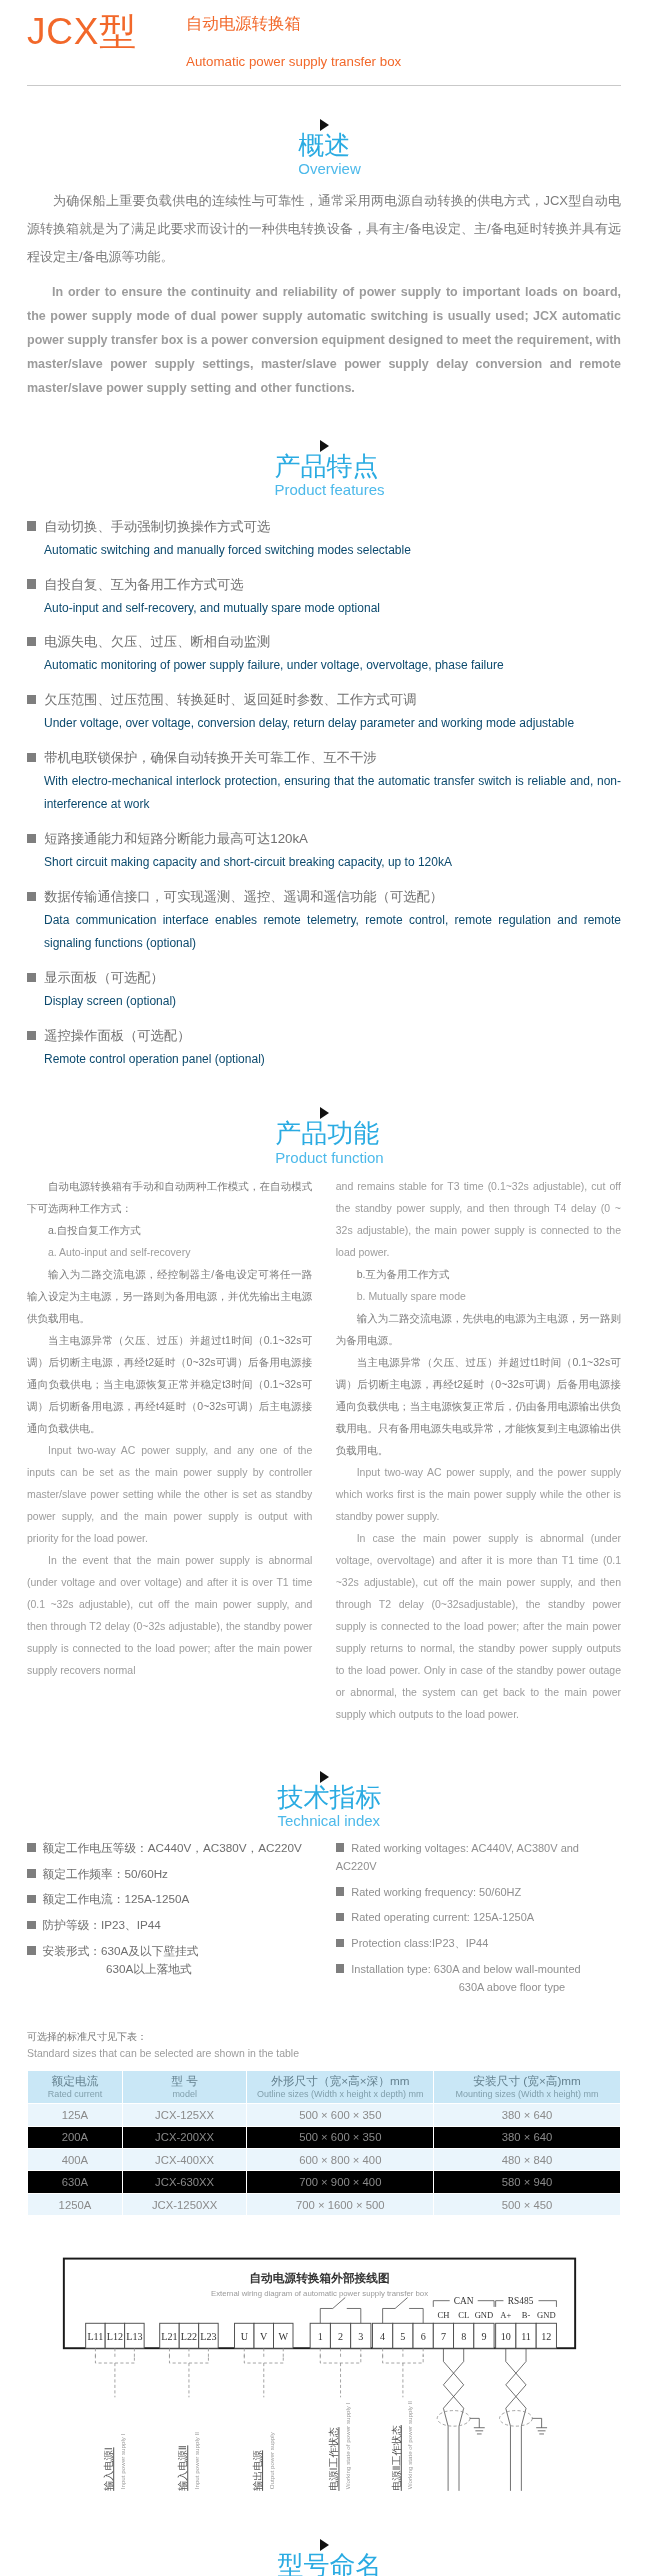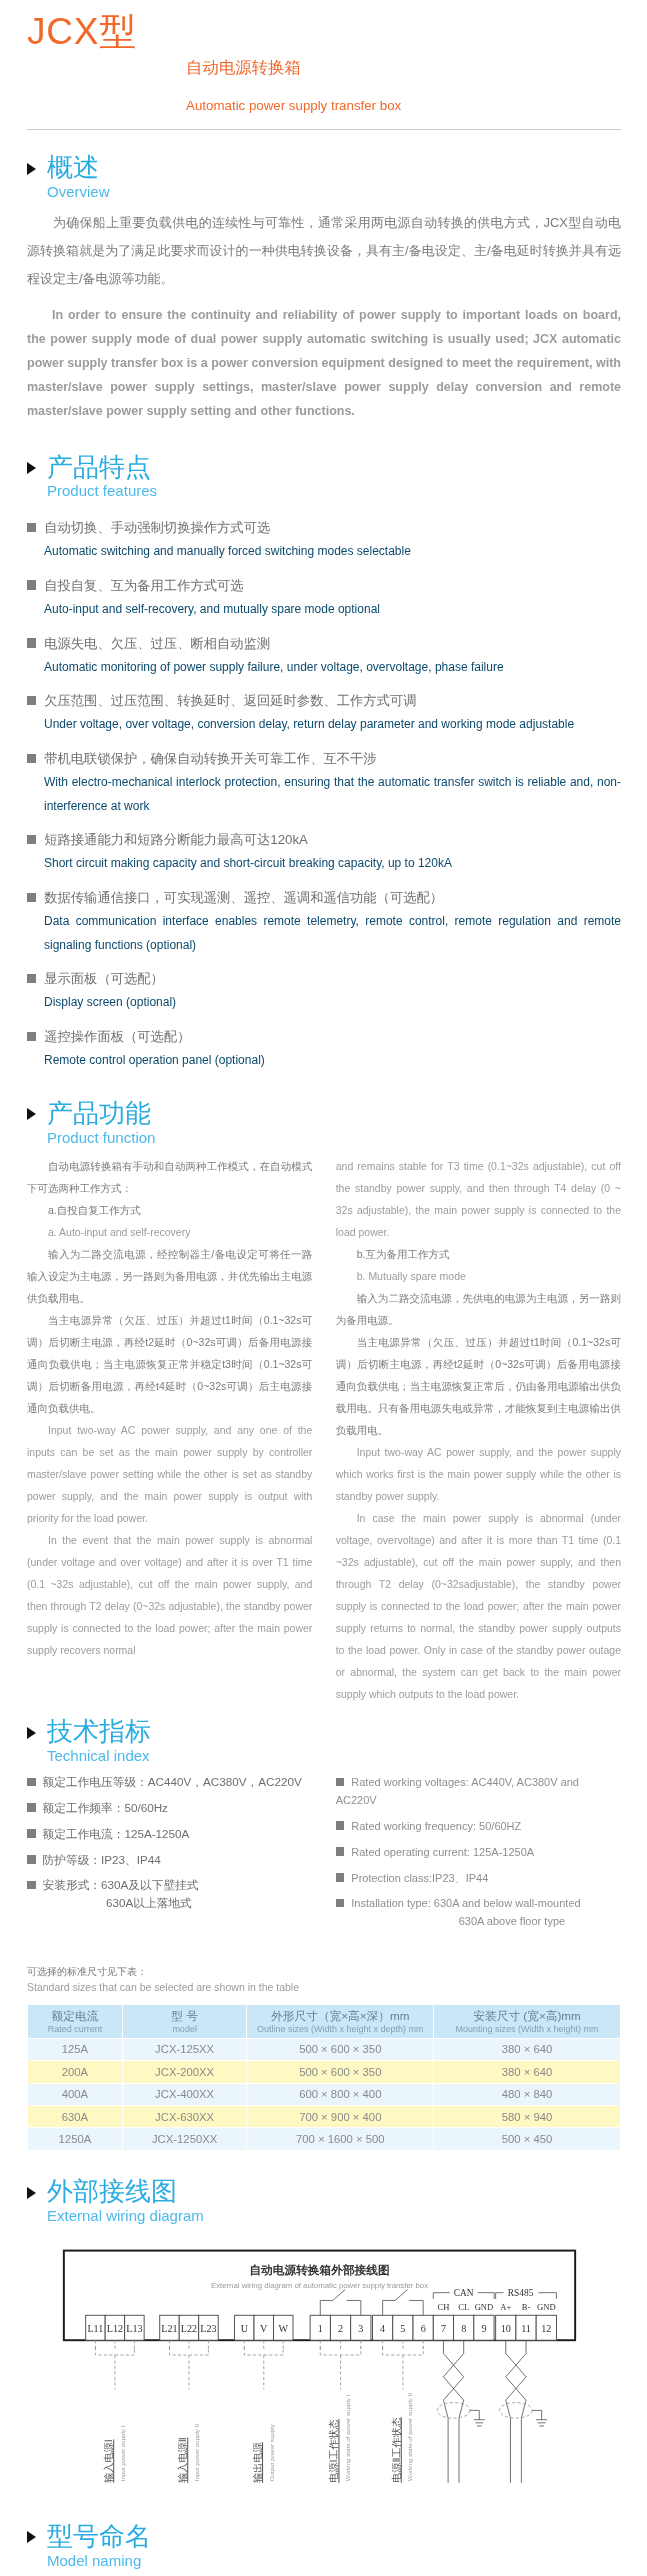--- a/index.html
+++ b/index.html
@@ -2,26 +2,26 @@
 <html style="font-size:12.5px"><head>
 <meta charset="utf-8">
 <style>
   html,body{margin:0;padding:0;background:#fff;}
   .page{width:648px;min-height:2576px;position:relative;background:#fff;
         font-family:"Liberation Sans","DejaVu Sans",sans-serif;overflow:hidden;}
   
   .doc-header{display:flex;align-items:flex-start;padding:12.5px 27px 0 27px;gap:38px;}
   .model-name{font-size:37px;line-height:1;color:#f2682a;letter-spacing:0.8px;}
   .title-stack{margin-left:11px;padding-top:0.8px;}
-  .title-zh{font-size:16.4px;color:#f2682a;margin-top:44px;}
+  .title-zh{font-size:16.4px;color:#f2682a;}
   .title-en{font-size:13.3px;color:#f2682a;margin-top:19px;}
   .divider{border-top:0.8px solid #c9c9c9;margin:15.6px 27px 0 27px;}
   
   .section{padding:0 27px;}
-  .sec-head{display:flex;align-items:flex-start;margin-bottom:9.4px;}
+  .sec-head{display:flex;align-items:center;margin-bottom:9.4px;flex-direction:column;}
   .marker{width:0;height:0;border-left:9.4px solid #111;border-top:6.2px solid transparent;
           border-bottom:6.2px solid transparent;margin-top:9.4px;flex:none;}
   .sec-titles{margin-left:11px;}
   .sec-zh{font-size:26px;color:#2aabe2;line-height:1.08;}
   .sec-en{font-size:15px;color:#4cb9ea;margin-top:1.6px;}
   
   .para-zh{font-size:13px;line-height:28px;color:#7b7b7b;text-indent:2em;
            text-align:justify;margin:3.1px 0 0;}
   .para-en{font-size:12.5px;line-height:24px;color:#9c9c9c;text-indent:2em;
            text-align:justify;margin:9.4px 0 0;font-weight:bold;}
@@ -45,21 +45,21 @@
   .col-en .spec-cont{padding-left:123px;}
   
   .tbl-intro-zh{font-size:10px;color:#787878;margin:0;}
   .tbl-intro-en{font-size:10.5px;color:#9c9c9c;margin:2.3px 0 0;}
   table.sizes{width:100%;border-collapse:collapse;margin-top:11px;}
   .sizes th,.sizes td{border:1.6px solid #fff;text-align:center;}
   .sizes th{background:#c9e7f6;padding:3.9px 1.6px;font-weight:normal;}
   .h-zh{display:block;font-size:11.7px;color:#64818f;}
   .h-en{display:block;font-size:9px;color:#82a0ad;}
   .sizes td{background:#eaf5fc;font-size:11.3px;color:#8a8a8a;padding:4.7px 1.6px;}
-  .sizes tr.even td{background:#fef9c3;}
+  .sizes tr.even td{background:#000000;}
   
   .wiring-wrap{margin-top:11px;}
   .tc{fill:#fff;stroke:#4a4a4a;stroke-width:1.2;}
   .tt{font:13px "Liberation Serif","DejaVu Serif",serif;fill:#333;text-anchor:middle;}
   .pl{font:11px "Liberation Serif","DejaVu Serif",serif;fill:#333;text-anchor:middle;}
   .bl{font:12px "Liberation Serif","DejaVu Serif",serif;fill:#333;text-anchor:middle;}
   .wl{stroke:#4a4a4a;stroke-width:1;fill:none;}
   .wd{stroke:#8a8a8a;stroke-width:1;stroke-dasharray:4 3;fill:none;}
   .wt-zh{font:15px "Liberation Sans",sans-serif;fill:#333;text-anchor:middle;font-weight:bold;}
   .wt-en{font:10px "Liberation Sans",sans-serif;fill:#9a9a9a;text-anchor:middle;}
@@ -170,21 +170,21 @@
         <p class="fp zh">b.互为备用工作方式</p>
         <p class="fp en">b. Mutually spare mode</p>
         <p class="fp zh">输入为二路交流电源，先供电的电源为主电源，另一路则为备用电源。</p>
         <p class="fp zh">当主电源异常（欠压、过压）并超过t1时间（0.1~32s可调）后切断主电源，再经t2延时（0~32s可调）后备用电源接通向负载供电；当主电源恢复正常后，仍由备用电源输出供负载用电。只有备用电源失电或异常，才能恢复到主电源输出供负载用电。</p>
         <p class="fp en">Input two-way AC power supply, and the power supply which works first is the main power supply while the other is standby power supply.</p>
         <p class="fp en">In case the main power supply is abnormal (under voltage, overvoltage) and after it is more than T1 time (0.1 ~32s adjustable), cut off the main power supply, and then through T2 delay (0~32sadjustable), the standby power supply is connected to the load power; after the main power supply returns to normal, the standby power supply outputs to the load power. Only in case of the standby power outage or abnormal, the system can get back to the main power supply which outputs to the load power.</p>
       </div>
     </div>
   </div>
 
-  <div class="section" style="margin-top:12px;">
+  <div class="section" style="margin-top:36px;">
     <div class="sec-head">
       <span class="marker"></span>
       <div class="sec-titles">
         <div class="sec-zh">技术指标</div>
         <div class="sec-en">Technical index</div>
       </div>
     </div>
     <div class="cols" style="margin-top:6.2px;">
       <div class="col">
         <div class="spec"><span class="sq"></span><span>额定工作电压等级：AC440V，AC380V，AC220V</span></div>
@@ -266,27 +266,20 @@
           <td>1250A</td>
             <td>JCX-1250XX</td>
             <td>700 × 1600 × 500</td>
             <td>500 × 450</td>
         </tr>
       </tbody>
     </table>
   </div>
 
   <div class="section" style="margin-top:26.5px;">
-    <div class="sec-head">
-      <span class="marker"></span>
-      <div class="sec-titles">
-        <div class="sec-zh">外部接线图</div>
-        <div class="sec-en">External wiring diagram</div>
-      </div>
-    </div>
     <div class="wiring-wrap">
       <svg width="531" height="265" viewBox="0 0 680 340" style="margin-left:27px;">
 
         <rect x="12" y="20" width="656" height="115" fill="none" stroke="#1a1a1a" stroke-width="2.5"></rect>
         <text class="wt-zh" x="340" y="50">自动电源转换箱外部接线图</text>
         <text class="wt-en" x="340" y="68">External wiring diagram of automatic power supply transfer box</text>
 
         <path class="wl" d="M486,82 L486,74 L507,74 M543,74 L564,74 L564,82"></path>
         <text class="bl" x="525" y="78">CAN</text>
         <path class="wl" d="M566,82 L566,74 L576,74 M621,74 L644,74 L644,82"></path>

